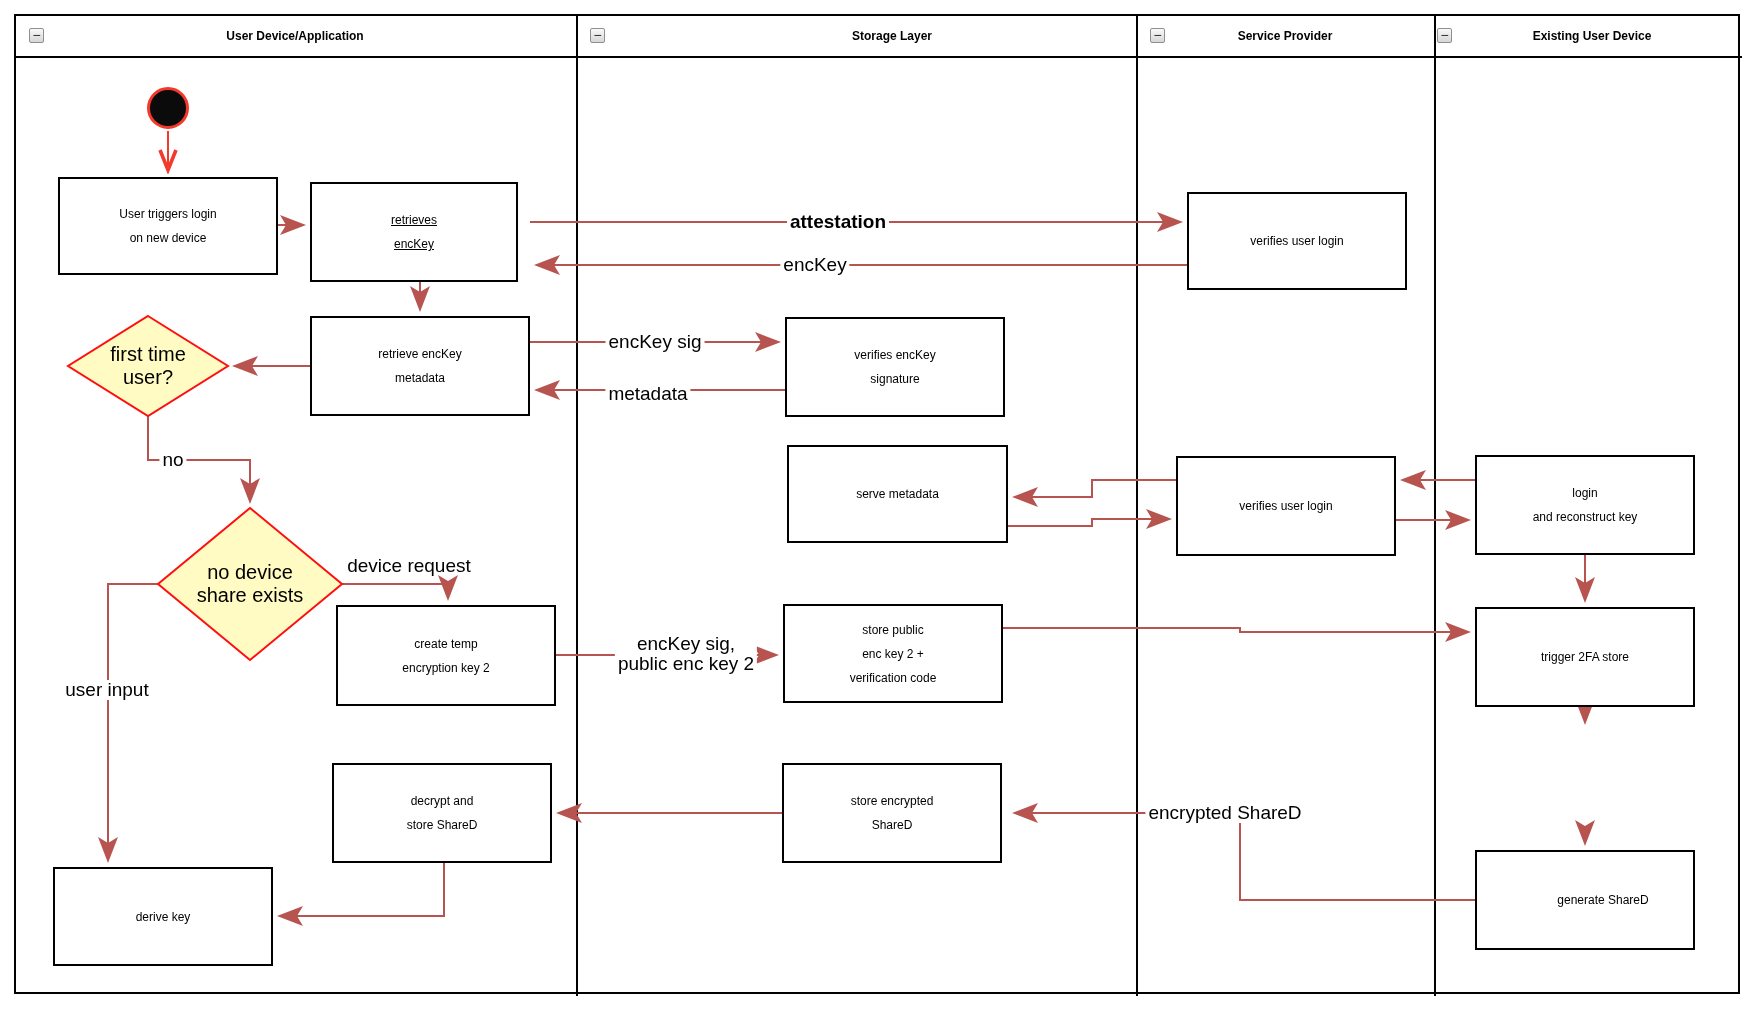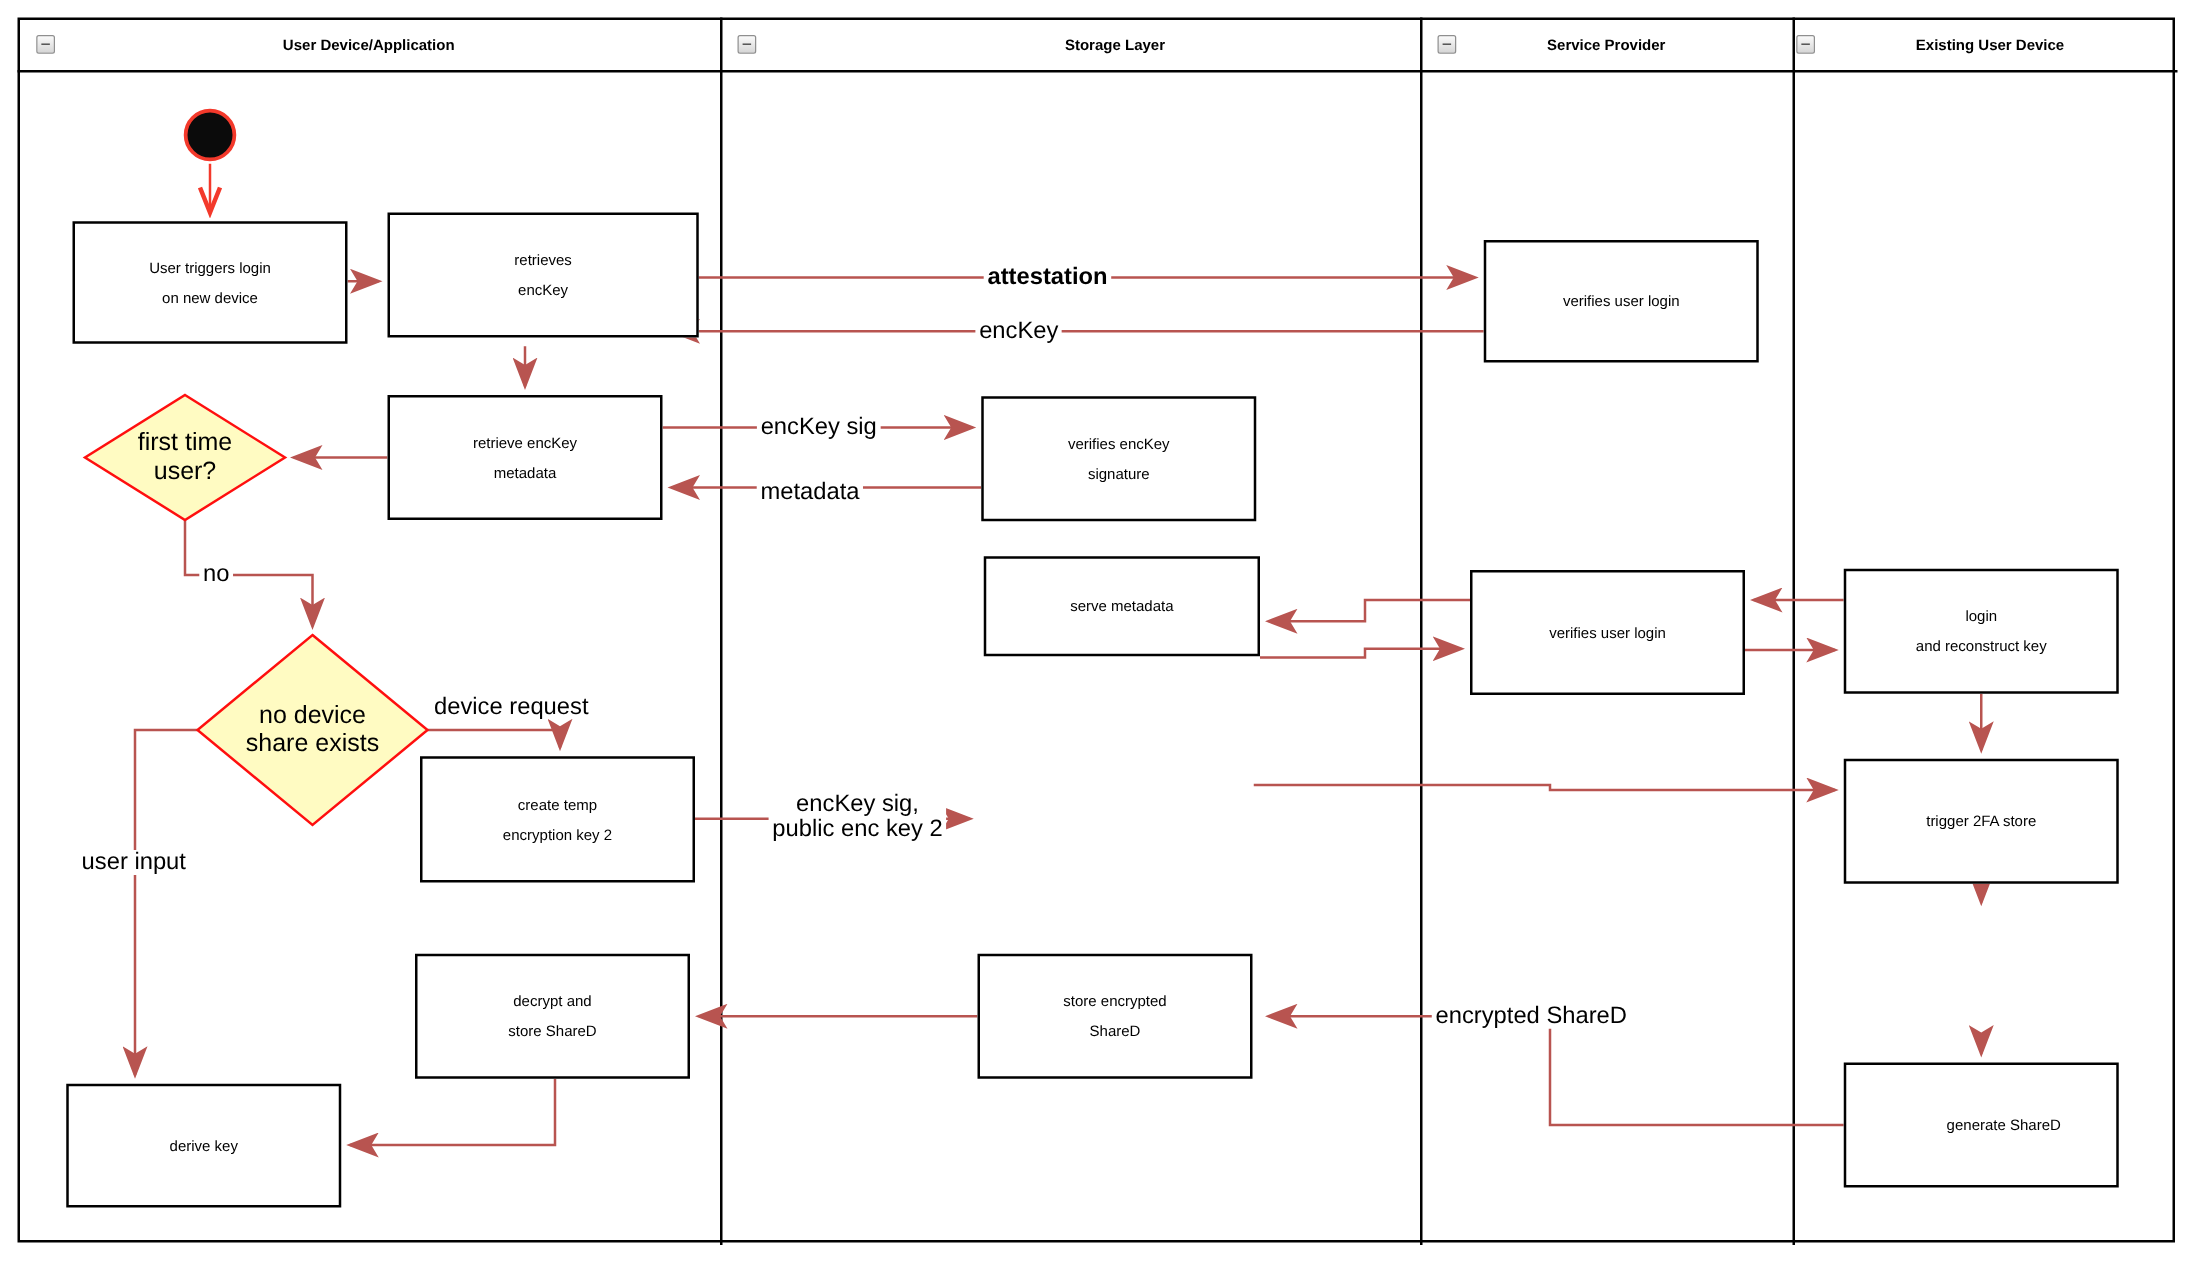--- a/index.html
+++ b/index.html
@@ -84,33 +84,36 @@
     <path d="M168,131 L168,170" stroke="#f3392b" stroke-width="2" fill="none" marker-end="url(#ahs)"></path>
 
     <polygon points="148,316 228,366 148,416 68,366" stroke="#ff0f0f" stroke-width="2" fill="#fffbc2"></polygon>
     <polygon points="250,508 342,584 250,660 158,584" stroke="#ff0f0f" stroke-width="2" fill="#fffbc2"></polygon>
   </svg>
 
   <div class="start" style="left:147px;top:87px;"></div>
 
   <div class="node" style="left:58px;top:177px;width:220px;height:98px;">User triggers login
 on new device</div>
-  <div class="node" style="left:310px;top:170px;width:249px;height:100px;">retrieves
+  <div class="node" style="left:310px;top:182px;width:208px;height:100px;text-decoration:underline;">retrieves
 encKey</div>
   <div class="node" style="left:1187px;top:192px;width:220px;height:98px;">verifies user login</div>
   <div class="node" style="left:310px;top:316px;width:220px;height:100px;">retrieve encKey
 metadata</div>
   <div class="node" style="left:785px;top:317px;width:220px;height:100px;">verifies encKey
 signature</div>
-  <div class="node" style="left:787px;top:445px;width:221px;height:80px;">serve metadata</div>
+  <div class="node" style="left:787px;top:445px;width:221px;height:98px;">serve metadata</div>
   <div class="node" style="left:1176px;top:456px;width:220px;height:100px;">verifies user login</div>
   <div class="node" style="left:1475px;top:455px;width:220px;height:100px;">login
 and reconstruct key</div>
   <div class="node" style="left:336px;top:605px;width:220px;height:101px;">create temp
 encryption key 2</div>
+  <div class="node" style="left:783px;top:604px;width:220px;height:99px;">store public
+enc key 2 +
+verification code</div>
   <div class="node" style="left:1475px;top:607px;width:220px;height:100px;">trigger 2FA store</div>
   <div class="node" style="left:1475px;top:850px;width:220px;height:100px;padding-left:36px;">generate ShareD</div>
   <div class="node" style="left:332px;top:763px;width:220px;height:100px;">decrypt and
 store ShareD</div>
   <div class="node" style="left:782px;top:763px;width:220px;height:100px;">store encrypted
 ShareD</div>
   <div class="node" style="left:53px;top:867px;width:220px;height:99px;">derive key</div>
 
   <div class="dtext" style="left:148px;top:366px;">first time
 user?</div>

